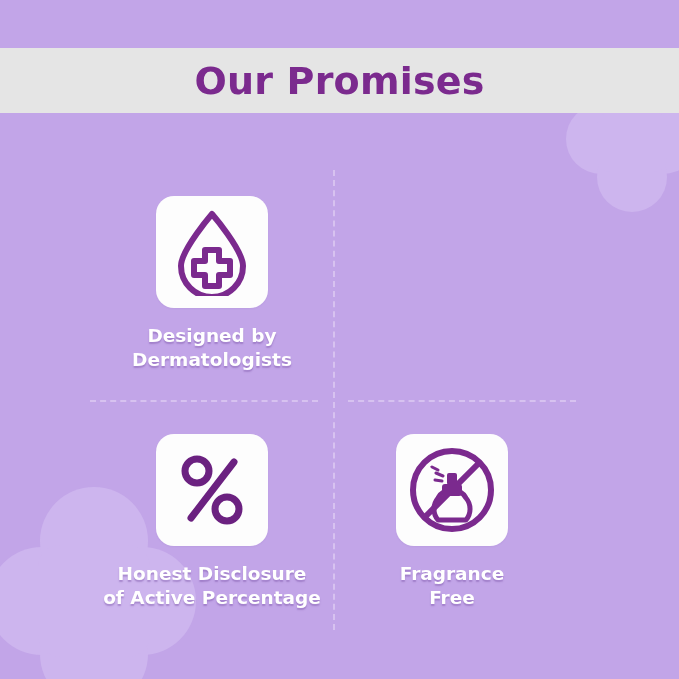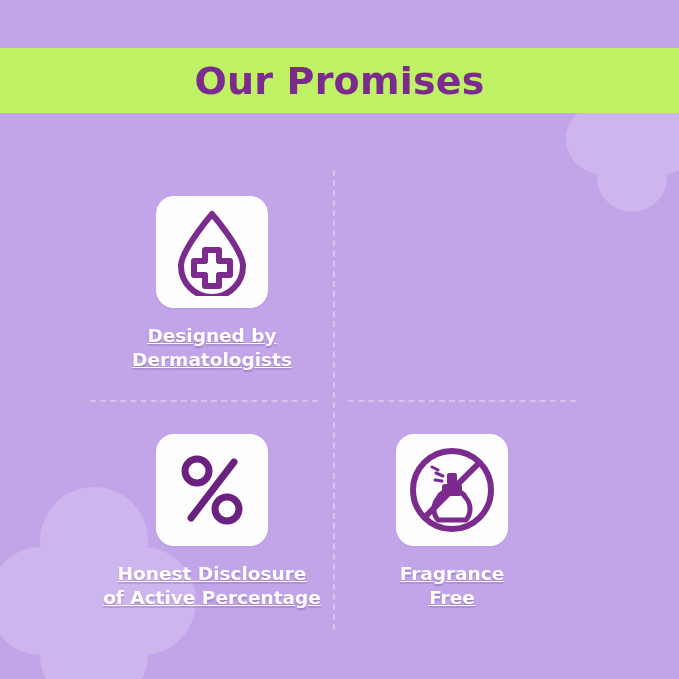--- a/index.html
+++ b/index.html
@@ -42,21 +42,21 @@
   #clover-bl .lobe-r { left: 100px; top: 62px;  width: 108px; height: 108px; }
   #clover-bl .lobe-t { left: 52px;  top: 2px;   width: 108px; height: 108px; }
   #clover-bl .lobe-b { left: 52px;  top: 115px; width: 108px; height: 108px; }
   #clover-bl .core   { left: 50px;  top: 60px;  width: 112px; height: 112px; border-radius: 22px; }
 
   
   #banner {
     position: absolute;
     left: 0; top: 48px;
     width: 679px; height: 65px;
-    background: #bef264;
+    background: #e5e5e5;
     display: flex;
     align-items: center;
     justify-content: center;
   }
   #banner-title {
     color: #7b2a8e;
     font-size: 38px;
     font-weight: bold;
     letter-spacing: 0.2px;
     line-height: 1;
@@ -94,21 +94,20 @@
 
   .cell-label {
     margin-top: 16px;
     color: #ffffff;
     font-size: 18.5px;
     font-weight: bold;
     line-height: 1.32;
     text-align: center;
     text-shadow: 0 1.5px 1.5px rgba(120,80,165,0.45);
     white-space: pre-line;
-    text-decoration: underline;
   }
 
   
   #divider-v {
     position: absolute;
     left: 333px; top: 170px;
     width: 0; height: 460px;
     border-left: 2px dashed #d7c2f0;
   }
   .divider-h {

